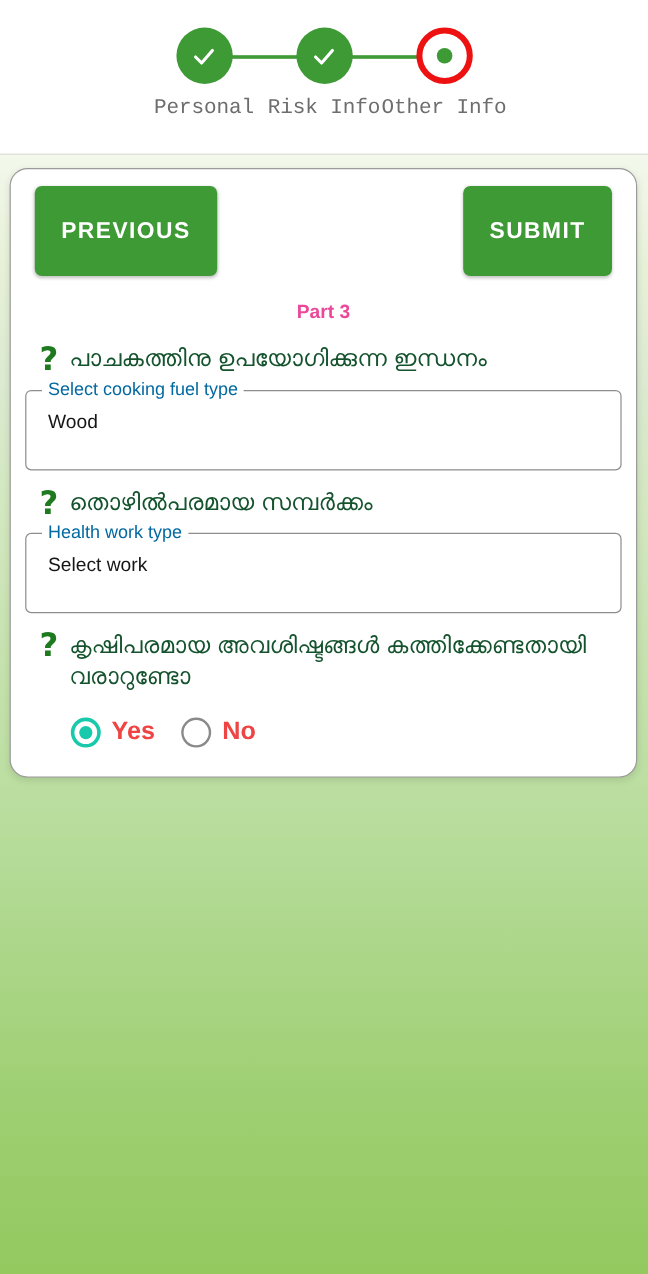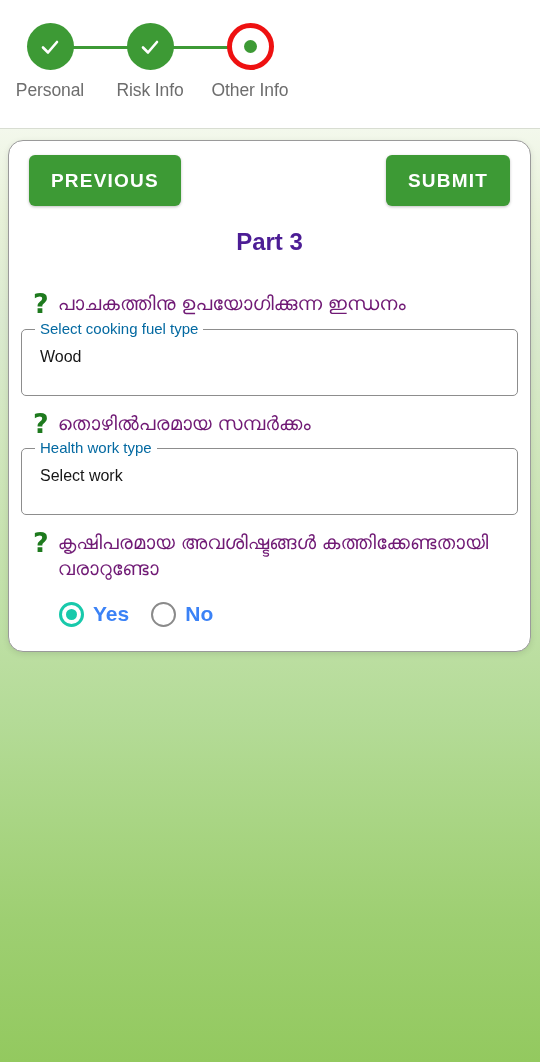--- a/index.html
+++ b/index.html
@@ -49,21 +49,23 @@
     height:129px;
     background:#ffffff;
     border-bottom:1px solid #d8ddd2;
   }
 
   .steps {
     position:absolute;
     top:23px;
     left:0; right:0;
     display:flex;
+    justify-content:center;
     align-items:flex-start;
+    font-family:Liberation Mono, monospace;
   }
 
   .step {
     width:100px;
     display:flex;
     flex-direction:column;
     align-items:center;
     position:relative;
   }
 
@@ -135,34 +137,34 @@
 
   .btn {
     background:#3d9a35;
     color:#ffffff;
     border:none;
     border-radius:6px;
     font-family:"Liberation Sans", sans-serif;
     font-size:19px;
     font-weight:bold;
     letter-spacing:1.2px;
-    padding:16px 22px;
+    padding:28px 22px;
     cursor:pointer;
     line-height:1;
     box-shadow:0 1px 3px rgba(0,0,0,0.25);
     text-align:right;
   }
 
   .part-title {
     text-align:center;
-    font-size:24px;
+    font-size:16px;
     font-weight:bold;
-    color:#4c1d95;
+    color:#ec4899;
     margin-top:22px;
-    margin-bottom:24px;
+    margin-bottom:6px;
   }
 
   
   .question {
     display:flex;
     align-items:flex-start;
     padding:11px 0 10px 12px;
   }
 
   .q-icon {
@@ -170,21 +172,21 @@
     font-size:27px;
     font-weight:bold;
     line-height:0.95;
     margin-right:9px;
     flex:none;
     font-family:"DejaVu Sans", sans-serif;
   }
 
   .q-text {
     font-size:19.5px;
-    color:#701a75;
+    color:#14532d;
     line-height:1.32;
     letter-spacing:0.1px;
   }
 
   
   .field {
     position:relative;
     margin:2px 0 4px 0;
     height:67px;
   }
@@ -250,21 +252,21 @@
     width:11px;
     height:11px;
     border-radius:50%;
     background:#18c9ab;
   }
 
   .radio-label {
     margin-left:9px;
     font-size:21px;
     font-weight:bold;
-    color:#3b82f6;
+    color:#ef4444;
   }
 </style>
 </head>
 <body>
 
 <div class="app">
 
   <div class="top-hairline"></div>
 
   <div class="stepper">

